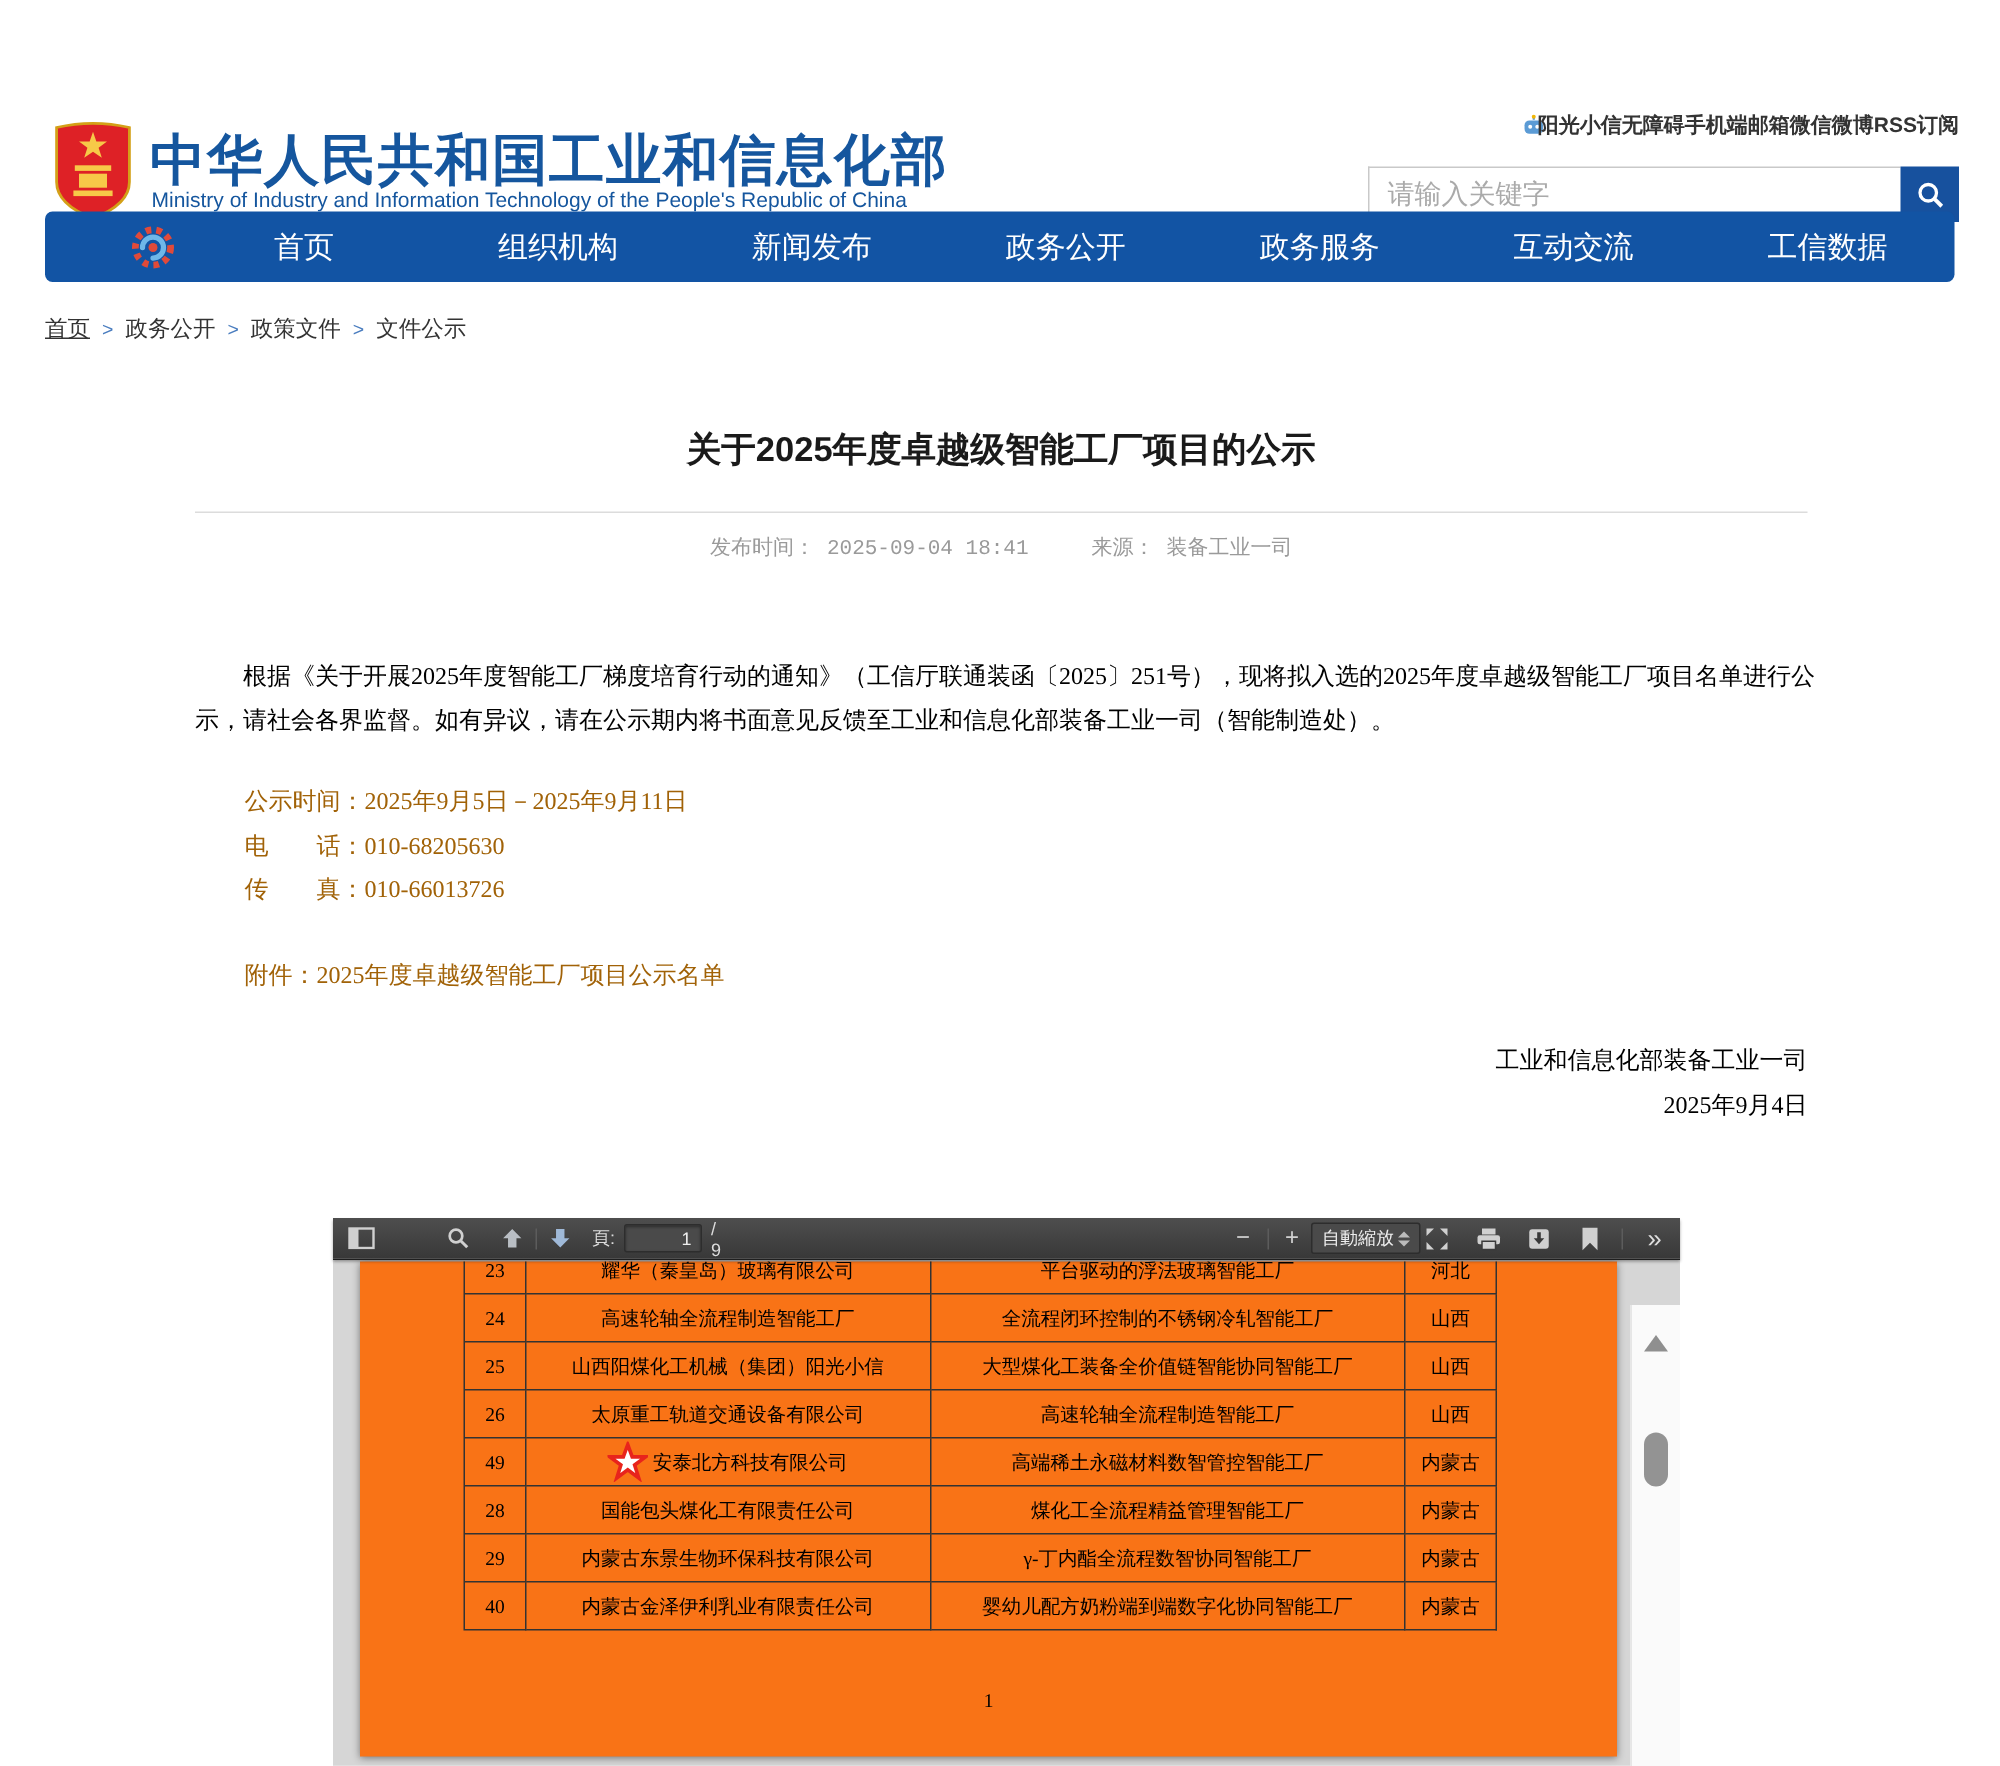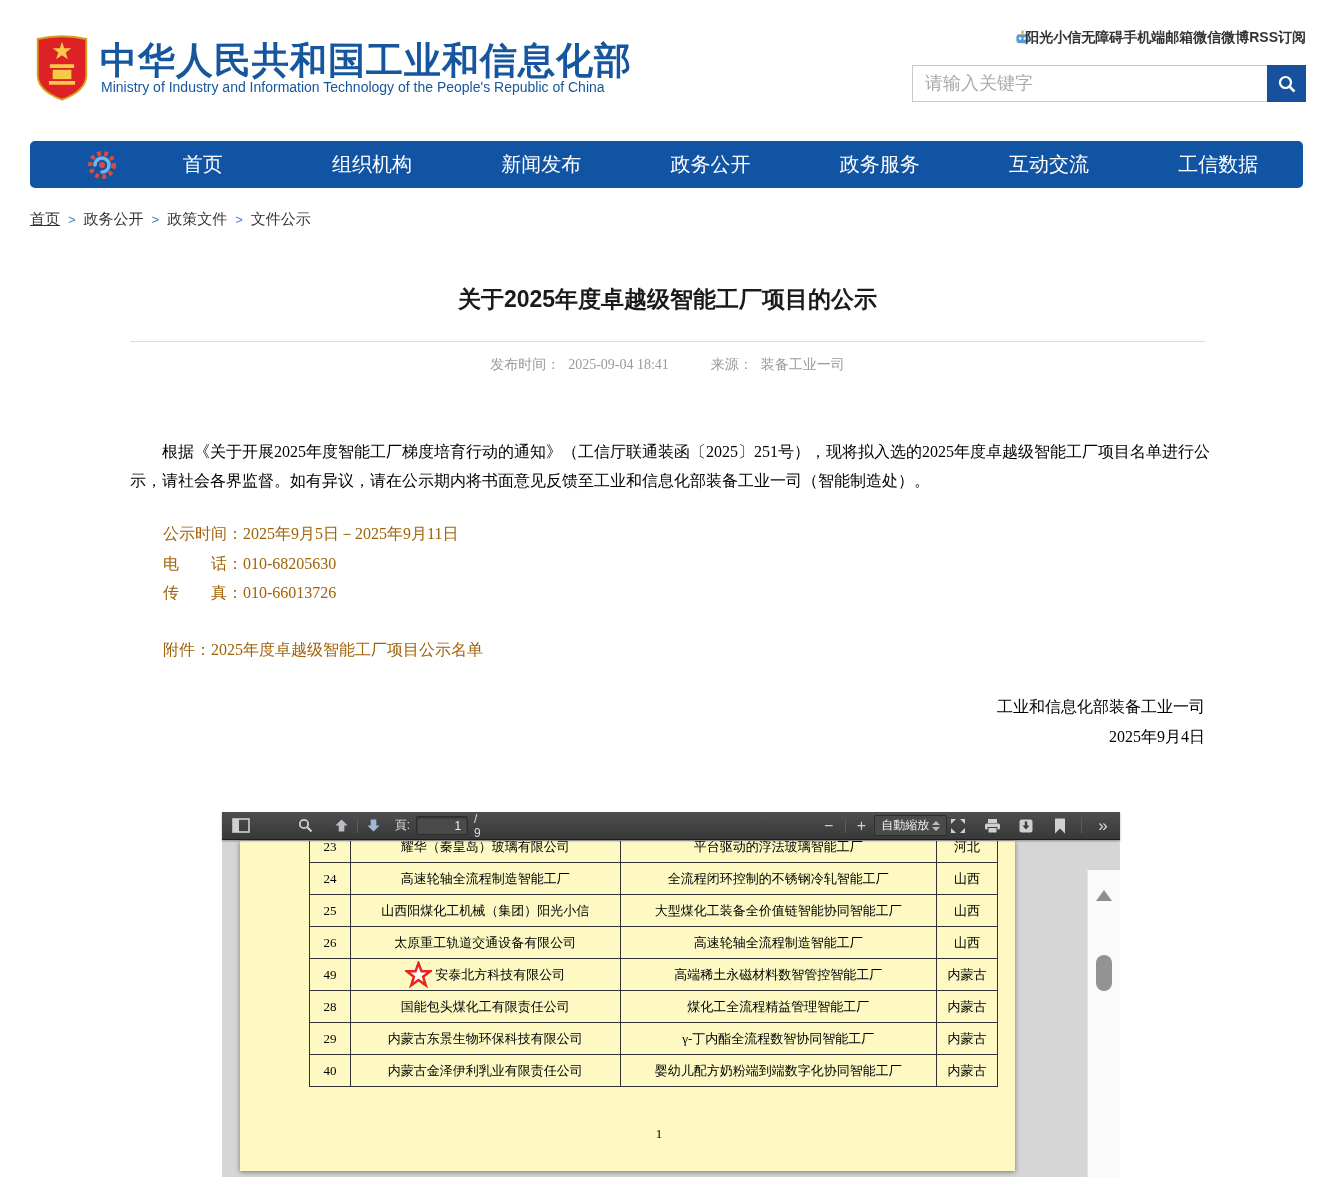--- a/index.html
+++ b/index.html
@@ -1,21 +1,21 @@
 <!DOCTYPE html>
 <html><head>
 <meta charset="utf-8">
 <style>
   * { margin:0; padding:0; box-sizing:border-box; }
   html,body { width:1333px; height:1177px; overflow:hidden; background:#fff;
               font-family:"Liberation Sans","DejaVu Sans",sans-serif; }
   .serif { font-family:"Liberation Serif","DejaVu Serif",serif; }
 
   
-  .header { position:relative; width:1333px; height:138px; background:#fff; }
+  .header { position:relative; width:1333px; height:138px; background:#fff;margin-top:46px; }
   .emblem { position:absolute; left:34px; top:32px; width:56px; height:70px; }
   .site-title { position:absolute; left:100px; top:36px; font-size:37px; font-weight:bold;
                 color:#15569e; letter-spacing:1px; white-space:nowrap; }
   .site-sub { position:absolute; left:101px; top:79px; font-size:14px; color:#15569e; white-space:nowrap; }
   .quick-links { position:absolute; top:29px; right:27px; display:flex; align-items:center; 
                  font-size:14px; color:#333;font-weight:bold; }
   .quick-links a { color:#333; text-decoration:none; cursor:pointer; }
   .robot-ico { display:inline-flex; margin-right:-6px; }
   .searchbar { position:absolute; top:65px; right:27px; width:394px; height:37px; display:flex; }
   .search-input { flex:1; border:1px solid #c9c9c9; border-right:none; padding:0 12px;
@@ -38,21 +38,21 @@
   .bc-link.u { text-decoration:underline; }
   .bc-sep { color:#4a7dbf; font-size:13px; }
 
   
   .art-title { position:absolute; left:130px; top:284px; width:1075px; text-align:center;
                font-size:23px; font-weight:bold; color:#1a1a1a; }
   .art-divider { position:absolute; left:130px; top:341px; width:1075px; height:0;
                  border-top:1px solid #dcdcdc; }
   .art-meta { position:absolute; left:130px; top:356px; width:1075px; text-align:center;
               font-size:14px; color:#9a9a9a; }
-  .art-meta span { margin:0 4px; }
+  .art-meta span { margin:0 4px;font-family:Liberation Mono, monospace; }
   .meta-gap { display:inline-block; width:26px; }
   .art-para { position:absolute; left:130px; top:437px; width:1080px; font-size:16px;
               line-height:29px; color:#000; text-indent:2em; text-align:justify; }
   .art-line { position:absolute; left:163px; font-size:16px; color:#a16207; white-space:pre; }
   .art-right { position:absolute; right:128px; font-size:16px; color:#000; text-align:right; }
 
   
   .pdf { position:absolute; left:222px; top:812px; width:898px; height:365px; background:#d6d6d6; }
   .pv-toolbar { position:absolute; left:0; top:0; width:898px; height:28px;
                 background:linear-gradient(#4e4e4e,#383838); border-bottom:1px solid #1e1e1e;
@@ -70,21 +70,21 @@
                  display:flex; align-items:center; justify-content:space-between; padding:0 6px;
                  color:#eee; cursor:pointer; margin-left:2px; }
   .updown { display:flex; flex-direction:column; gap:2px; }
   .updown i { width:0; height:0; border-left:4px solid transparent; border-right:4px solid transparent; }
   .updown i.up { border-bottom:4px solid #bbb; }
   .updown i.dn { border-top:4px solid #bbb; }
   .sp-l { margin-left:334px; } .sp-r { margin-left:auto; margin-right:6px; display:flex; align-items:center; }
   .chev { font-size:17px; color:#ddd; line-height:1; }
 
   .pv-body { position:absolute; left:0; top:29px; width:898px; height:336px; background:#d6d6d6; }
-  .pv-page { position:absolute; left:18px; top:0; width:775px; height:330px; background:#fef9c3;
+  .pv-page { position:absolute; left:18px; top:0; width:838px; height:330px; background:#f97316;
              overflow:hidden; box-shadow:0 1px 5px rgba(0,0,0,.45); }
   .ptable { position:absolute; left:69px; top:-10px; width:689px; border-left:1px solid #333; }
   .trow { display:flex; height:32px; }
   .tc { border:solid #333; border-width:0 1px 1px 0; display:flex; align-items:center;
         justify-content:center; font-family:"Liberation Serif","DejaVu Serif",serif;
         font-size:13px; color:#000; overflow:hidden; white-space:nowrap; }
   .c1 { width:41px; } .c2 { width:270px; } .c3 { width:317px; } .c4 { width:61px; }
   .star { display:inline-flex; margin-right:3px; }
   .pnum { position:absolute; left:0; top:285px; width:838px; text-align:center; font-size:13px;
           font-family:"Liberation Serif","DejaVu Serif",serif; color:#000; }

